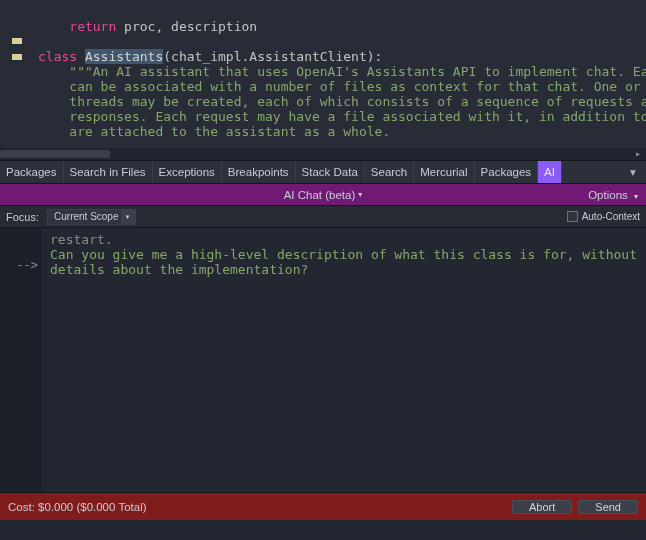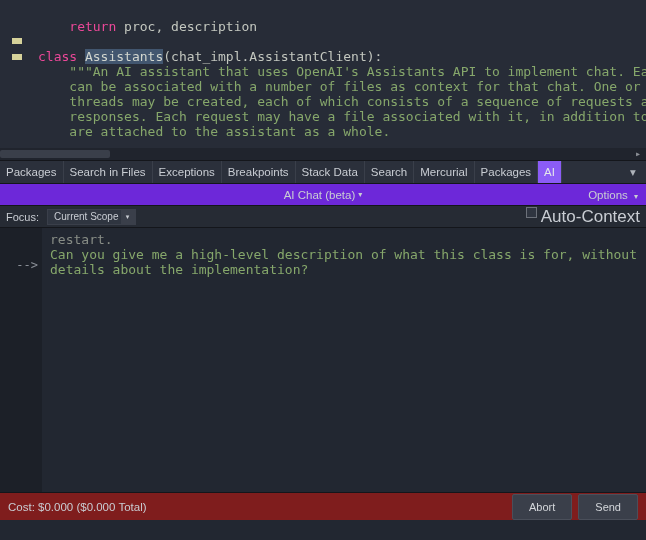--- a/index.html
+++ b/index.html
@@ -94,21 +94,21 @@
       right: 4px; top: 0; bottom: 0;
       width: 18px;
       display: flex;
       align-items: center;
       justify-content: center;
       color: #aeb3ba;
       cursor: pointer;
     }
     .panel-header {
       height: 22px;
-      background: #6d28d9;
+      background: #701a75;
       display: flex;
       align-items: center;
       justify-content: space-between;
       padding: 0 8px;
       font-family: -apple-system, Arial, sans-serif;
       font-size: 11.5px;
       color: #c9cdd3;
       border-bottom: 1px solid #14161b;
     }
     .panel-header .center {
@@ -156,21 +156,21 @@
       background: #3a3f4a;
       display: flex;
       align-items: center;
       justify-content: center;
       font-size: 7px;
     }
     .autocontext {
       margin-left: auto;
       display: flex;
       align-items: flex-start;
-      font-size: 17px;
+      font-size: 10px;
       color: #c9cdd3;
     }
     .autocontext .box {
       width: 11px; height: 11px;
       border: 1px solid #6c717a;
       margin-right: 4px;
       cursor: pointer;
       background: #2f3540;
     }
     .chat-body {
@@ -202,21 +202,21 @@
       border-top: 1px solid #14161b;
       display: flex;
       align-items: center;
       padding: 0 8px;
       font-family: -apple-system, Arial, sans-serif;
       font-size: 11.5px;
       color: #c9cdd3;
     }
     .spacer { flex: 1; }
     .btn {
-      height: 26px;
+      height: 14px;
       padding: 0 16px;
       background: #3a3f4a;
       border: 1px solid #4a4f5a;
       color: #d4d7db;
       font-size: 11px;
       margin-left: 6px;
       border-radius: 2px;
       display: flex;
       align-items: center;
       cursor: pointer;

